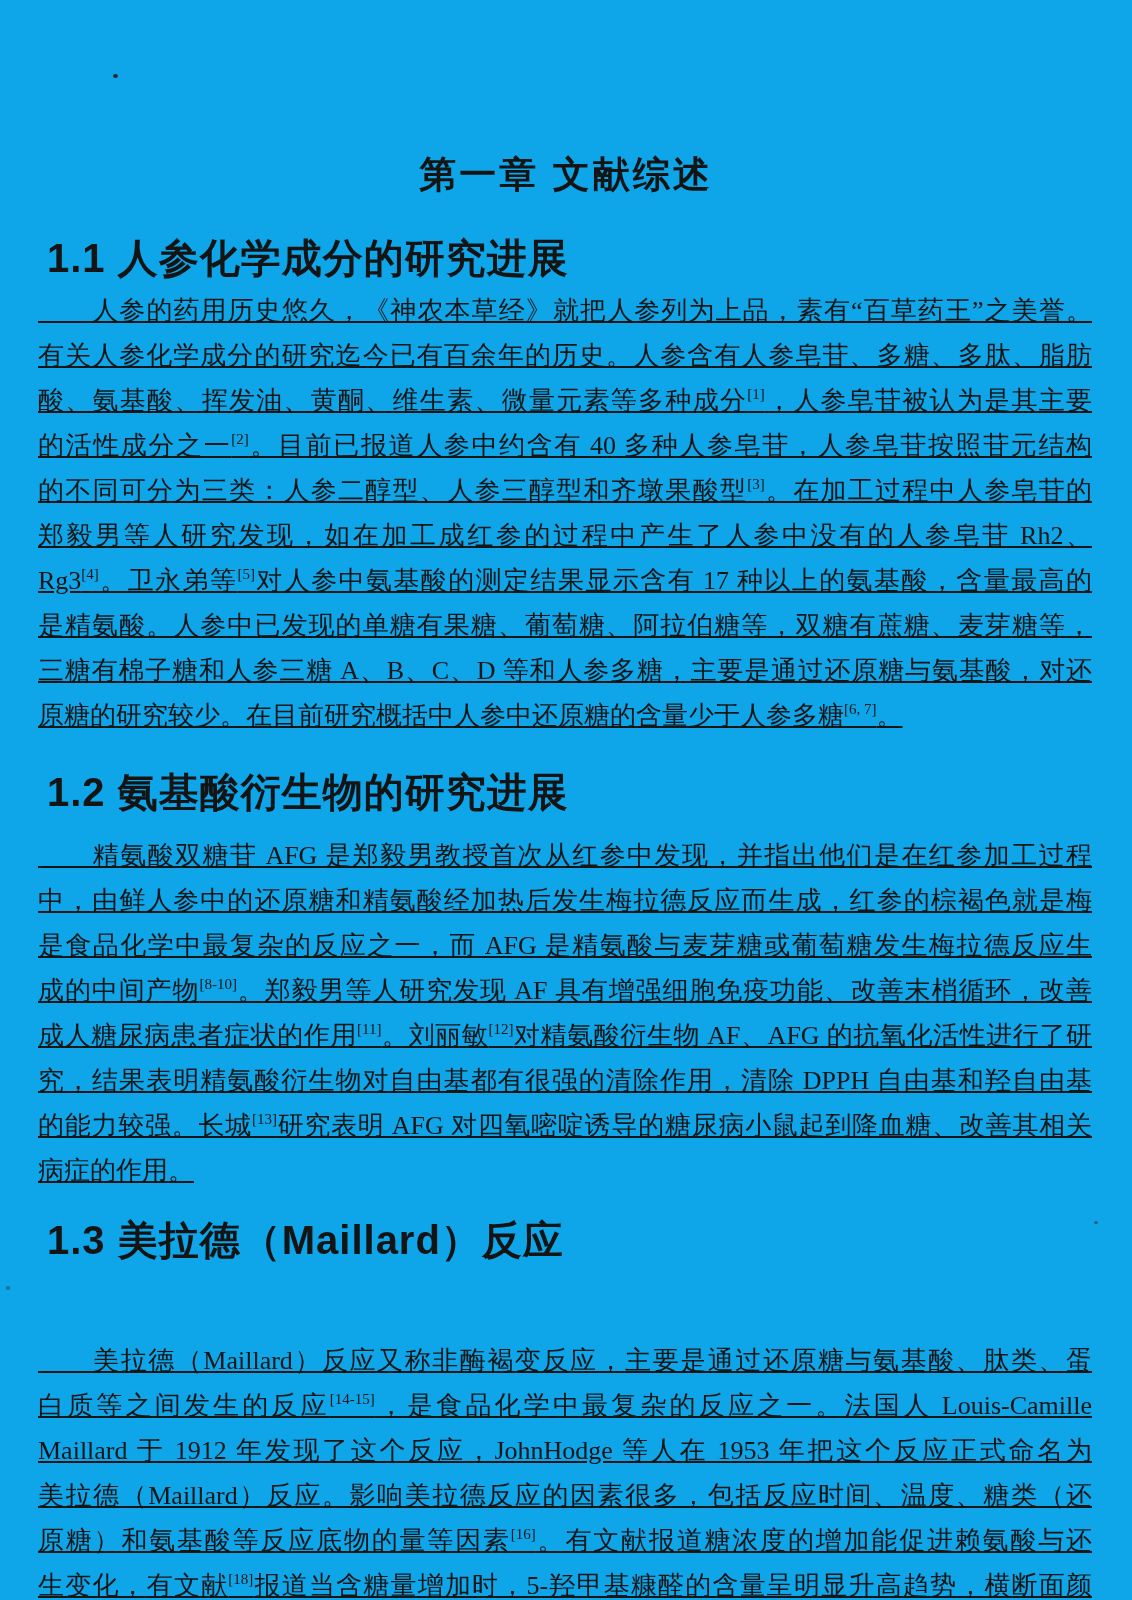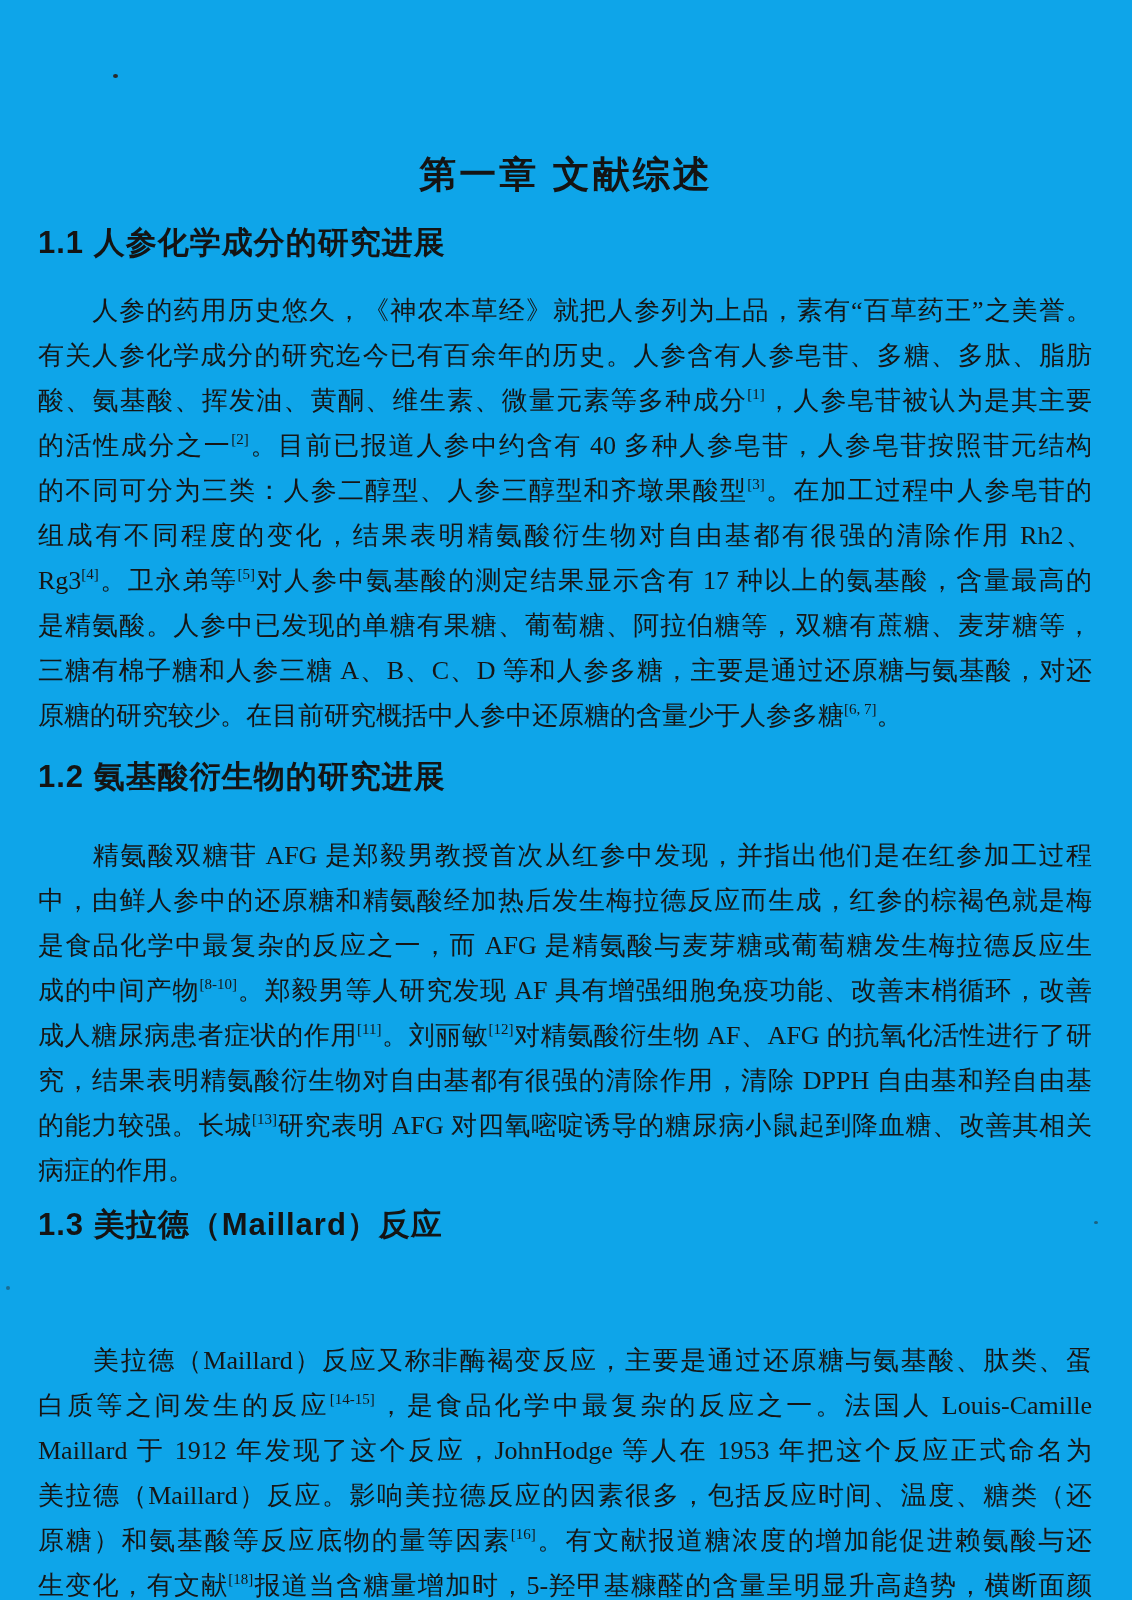--- a/index.html
+++ b/index.html
@@ -24,23 +24,23 @@
     text-align: center;
     font-family: "Liberation Sans", "DejaVu Sans", sans-serif;
     font-size: 37px;
     font-weight: 700;
     letter-spacing: 3px;
     color: #141414;
   }
   .sec-heading {
     position: absolute;
     left: 38px;
-    margin: 0;
+    margin: 9px;
     font-family: "Liberation Sans", "DejaVu Sans", sans-serif;
-    font-size: 31px;
+    font-size: 40px;
     font-weight: 700;
     letter-spacing: 1px;
     color: #141414;
     white-space: nowrap;
   }
   .h-1 { top: 222px; }
   .h-2 { top: 756px; }
   .h-3 { top: 1204px; }
 
   .para {
@@ -56,20 +56,21 @@
   .p-2 { top: 822px; margin-top: 11px; }
   .p-3 { top: 1328px; margin-top: 10px; }
 
   .line {
     height: 45px;
     line-height: 45px;
     overflow: hidden;
     text-align: justify;
     text-align-last: justify;
     word-break: break-all;
+    text-decoration: underline;
   }
   .line-end {
     text-align-last: left;
   }
   .ref {
     font-size: 15px;
     line-height: 0;
     vertical-align: 10px;
     letter-spacing: 0;
   }
@@ -92,21 +93,21 @@
 
   <h1 class="doc-title">第一章 文献综述</h1>
 
   <h2 class="sec-heading h-1">1.1 人参化学成分的研究进展</h2>
   <div class="para p-1">
       <div class="line">　　人参的药用历史悠久，《神农本草经》就把人参列为上品，素有“百草药王”之美誉。</div>
       <div class="line">有关人参化学成分的研究迄今已有百余年的历史。人参含有人参皂苷、多糖、多肽、脂肪</div>
       <div class="line">酸、氨基酸、挥发油、黄酮、维生素、微量元素等多种成分<sup class="ref">[1]</sup>，人参皂苷被认为是其主要</div>
       <div class="line">的活性成分之一<sup class="ref">[2]</sup>。目前已报道人参中约含有 40 多种人参皂苷，人参皂苷按照苷元结构</div>
       <div class="line">的不同可分为三类：人参二醇型、人参三醇型和齐墩果酸型<sup class="ref">[3]</sup>。在加工过程中人参皂苷的</div>
-      <div class="line">组成有不同程度的变化，结果表明精氨酸衍生物对自由基都有很强的清除作用 Rh2、</div>
+      <div class="line">郑毅男等人研究发现，如在加工成红参的过程中产生了人参中没有的人参皂苷 Rh2、</div>
       <div class="line">Rg3<sup class="ref">[4]</sup>。卫永弟等<sup class="ref">[5]</sup>对人参中氨基酸的测定结果显示含有 17 种以上的氨基酸，含量最高的</div>
       <div class="line">是精氨酸。人参中已发现的单糖有果糖、葡萄糖、阿拉伯糖等，双糖有蔗糖、麦芽糖等，</div>
       <div class="line">三糖有棉子糖和人参三糖 A、B、C、D 等和人参多糖，主要是通过还原糖与氨基酸，对还</div>
       <div class="line line-end">原糖的研究较少。在目前研究概括中人参中还原糖的含量少于人参多糖<sup class="ref">[6, 7]</sup>。</div>
     </div>
 
   <h2 class="sec-heading h-2">1.2 氨基酸衍生物的研究进展</h2>
   <div class="para p-2">
       <div class="line">　　精氨酸双糖苷 AFG 是郑毅男教授首次从红参中发现，并指出他们是在红参加工过程</div>
       <div class="line">中，由鲜人参中的还原糖和精氨酸经加热后发生梅拉德反应而生成，红参的棕褐色就是梅</div>

